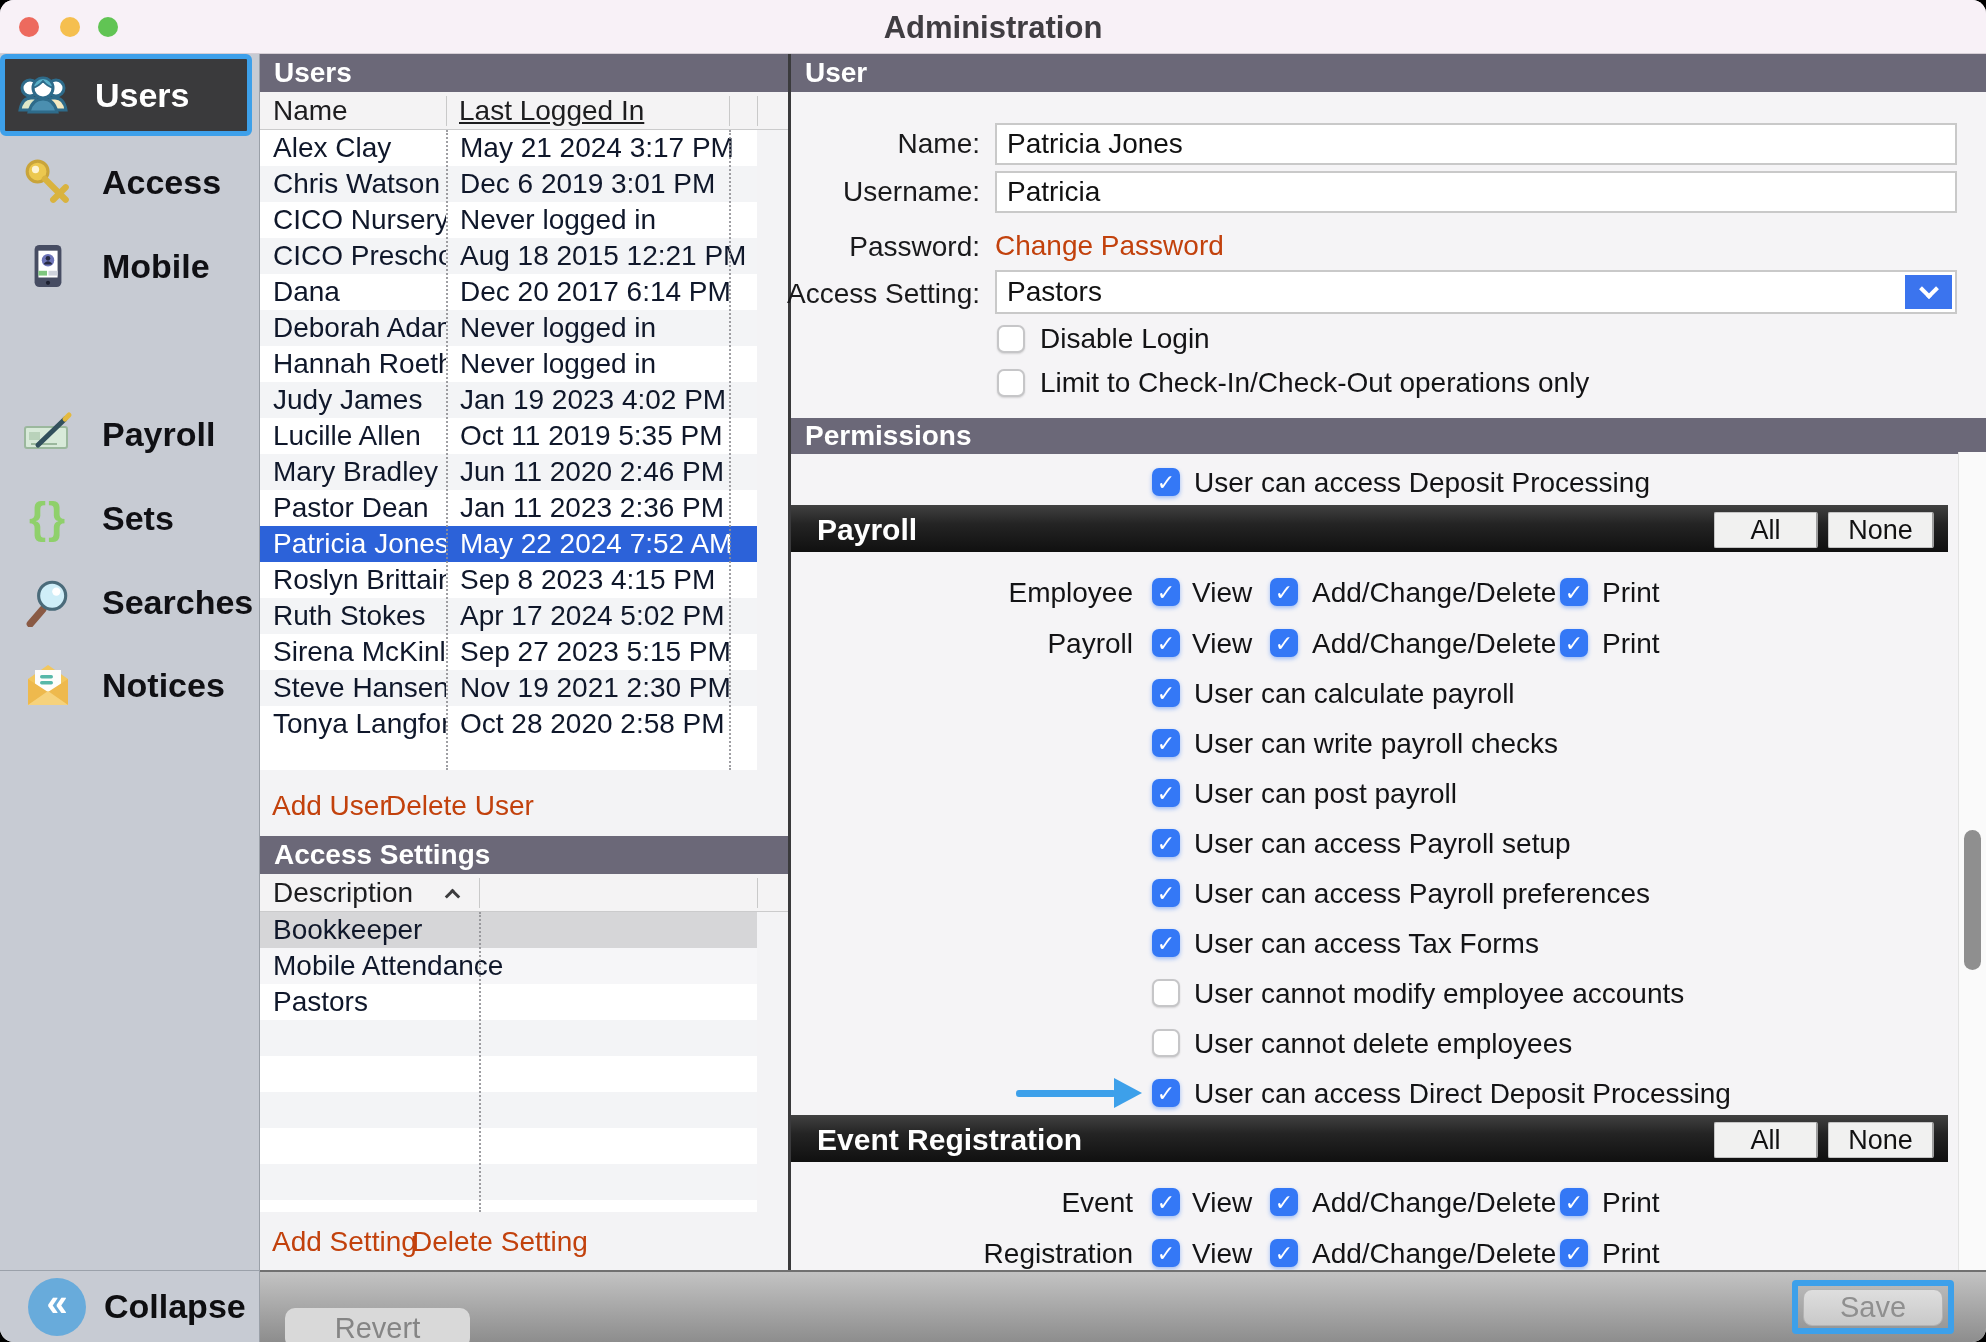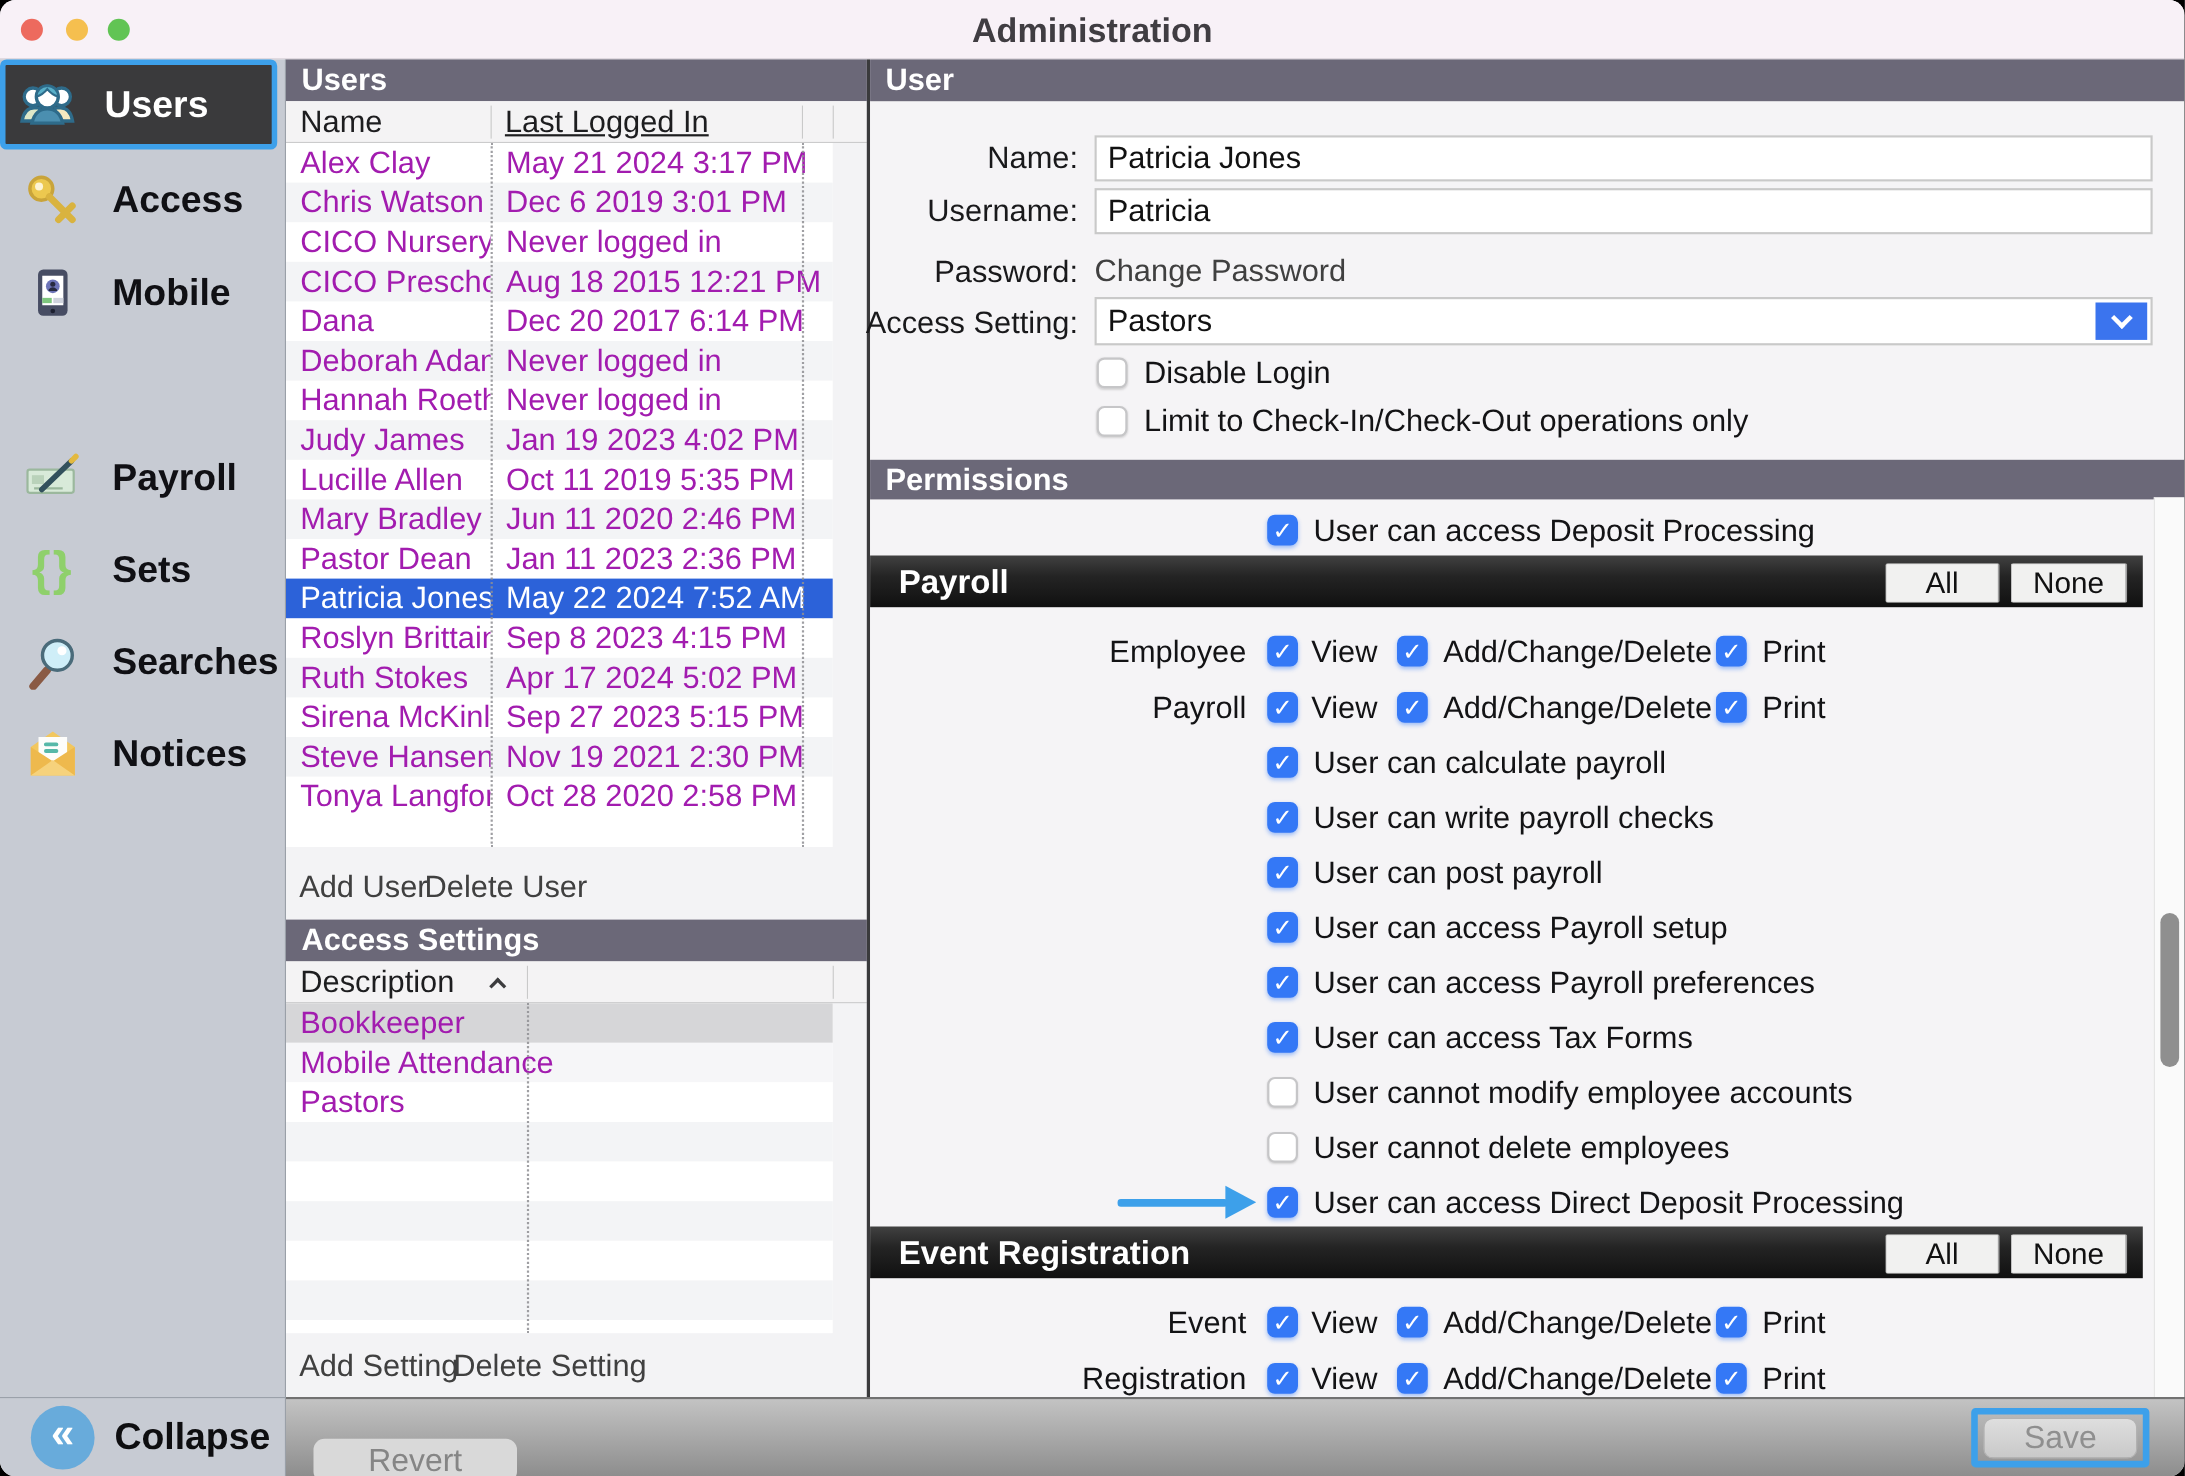--- a/index.html
+++ b/index.html
@@ -25,27 +25,27 @@
   .collapse-lbl{margin-left:18px;font-size:34px;font-weight:700;color:#0e0e10;}
   
   .midpanel{left:260px;top:54px;width:528px;height:1216px;background:#f3f3f5;}
   .paneldivider{left:788px;top:54px;width:3px;height:1216px;background:#3a3a3c;}
   .sechdr{color:#fff;font-size:28px;font-weight:600;line-height:38px;padding-left:14px;background:#6b6878;}
   .thead{background:#f4f3f4;border-bottom:1px solid #cbcbcc;font-size:28px;color:#1d1d1f;}
   .thead .cell{position:absolute;top:0;height:38px;line-height:38px;padding-left:13px;}
   .vline{position:absolute;top:4px;height:30px;width:1px;background:#c9c9c9;}
   .chev-up{display:inline-block;width:11px;height:11px;border-top:3px solid #3c3c3e;border-right:3px solid #3c3c3e;transform:rotate(-45deg);margin-left:8px;}
   .tbody{background:#fff;}
-  .trow{height:36px;display:flex;font-size:28px;color:#a21caf;}
+  .trow{height:36px;display:flex;font-size:28px;color:#0f172a;}
   .trow:nth-child(even){background:#f3f4f6;}
   .trow .c-name{width:186px;padding-left:13px;line-height:36px;white-space:nowrap;overflow:hidden;}
   .trow .c-date{width:283px;padding-left:14px;line-height:36px;white-space:nowrap;}
   .trow.sel{background:#2c62d9 !important;color:#fff;}
   .dotline{position:absolute;width:0;border-left:2px dotted #8f8f93;opacity:.85;}
-  .link{font-size:28px;color:#404040;cursor:pointer;}
+  .link{font-size:28px;color:#c2410c;cursor:pointer;}
   
   .rightpanel{left:791px;top:54px;width:1195px;height:1216px;background:#f5f4f6;}
   .formlabel{position:absolute;left:730px;width:250px;text-align:right;font-size:28px;color:#19191b;line-height:34px;}
   .tinput{position:absolute;left:995px;width:962px;height:42px;border:2px solid #c9c9c9;background:#fff;font-size:28px;color:#111;padding:0 10px;outline:none;}
   .selectbox{position:absolute;left:995px;width:962px;height:44px;border:2px solid #c9c9c9;background:#fff;}
   .selectbox .val{position:absolute;left:10px;top:4px;font-size:28px;color:#111;}
   .selbtn{position:absolute;right:3px;top:3px;bottom:3px;width:47px;background:#3b74ee;display:flex;align-items:center;justify-content:center;}
   .chev-dn{display:inline-block;width:14px;height:14px;border-left:4px solid #fff;border-bottom:4px solid #fff;transform:rotate(-45deg) translate(2px,-2px);}
   .cb{position:relative;display:inline-block;width:28px;height:28px;border-radius:7px;background:#fff;border:2px solid #c6c6c8;box-shadow:0 1px 2px rgba(0,0,0,.14);}
   .cb.on{background:#3478f6;border-color:#3478f6;box-shadow:0 2px 4px rgba(52,120,246,.45);}

